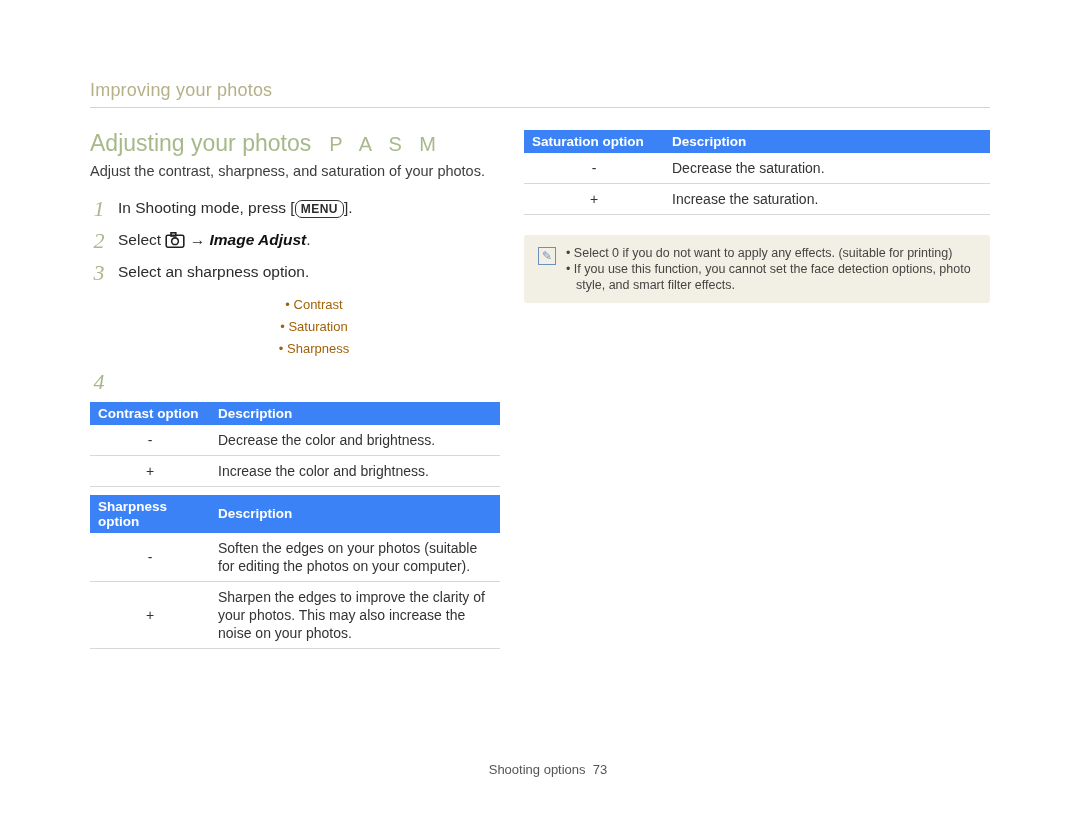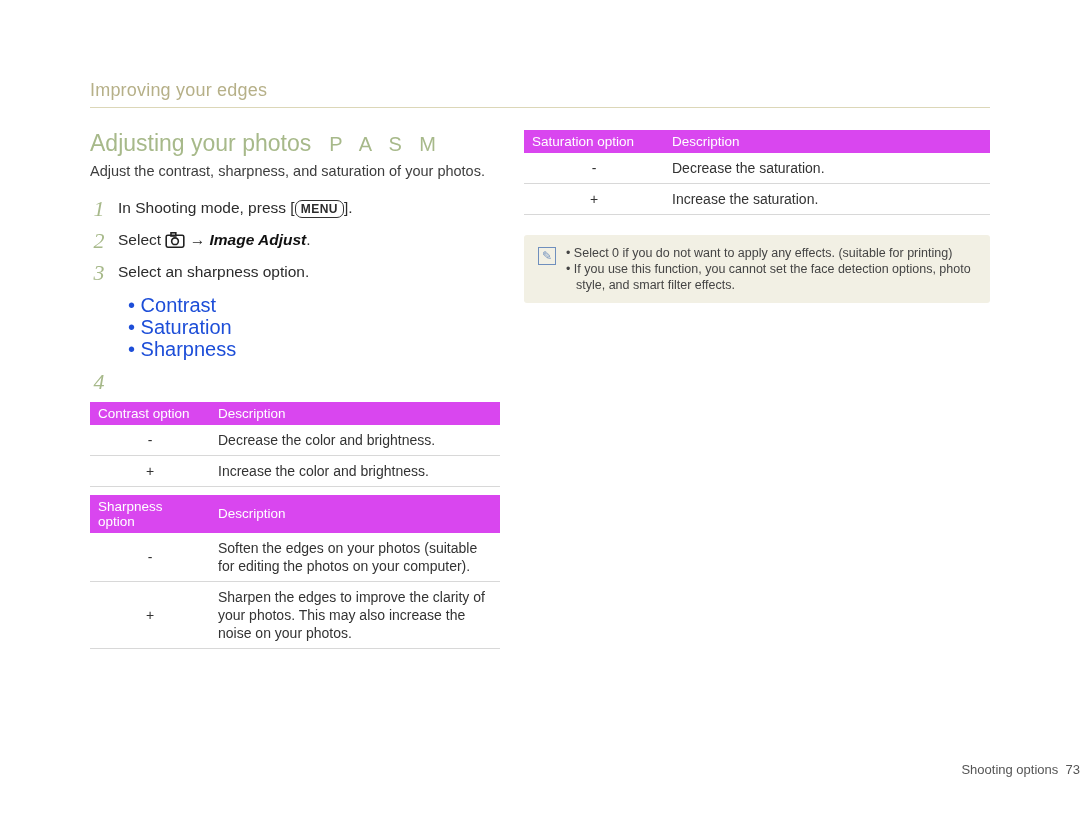--- a/index.html
+++ b/index.html
@@ -75,35 +75,35 @@
   }
   .camera-icon {
     display: inline-flex;
     align-items: center;
     justify-content: center;
     width: 20px; height: 16px;
     vertical-align: -3px;
   }
   .arrow { font-family: sans-serif; }
   .bold { font-weight: 700; color: #111; font-style: italic; }
-  .sub-bullets { margin: 2px 0 10px 38px; list-style: none; font-size: 20px; color: #1d4ed8; font-weight: 300; line-height: 22px;}
+  .sub-bullets { margin: 2px 0 10px 38px; list-style: none; font-size: 13px; color: #a16207; font-weight: 300; line-height: 22px; text-align: center;}
   .sub-bullets li::before { content: "• "; }
 
   table.opt {
     border-collapse: collapse;
     width: 100%;
     margin-top: 8px;
     font-size: 14px;
     font-weight: 300;
   }
   table.opt th {
-    background: #d946ef;
+    background: #3b82f6;
     color: #ffffff;
     text-align: left;
-    font-weight: 400;
+    font-weight: 700;
     padding: 4px 8px;
     font-size: 13.5px;
   }
   table.opt td {
     border-bottom: 1px solid #d8d8d8;
     padding: 6px 8px;
     vertical-align: middle;
     color: #333;
     line-height: 18px;
   }
@@ -133,30 +133,30 @@
     margin-top: 2px;
   }
   .note-list { list-style: none; }
   .note-list li { text-indent: -10px; padding-left: 10px; }
   .note-list li::before { content: "• "; }
 
   .footer {
     position: absolute;
     bottom: 38px;
     left: 16px; right: 0;
-    text-align: right;
+    text-align: center;
     font-size: 13px;
     color: #555;
     font-weight: 300;
   }
 </style>
 </head>
 <body>
 
-<div class="breadcrumb">Improving your edges</div>
+<div class="breadcrumb">Improving your photos</div>
 
 <div class="columns">
   <div class="col-left">
 
     <div class="section-title">
       <span>Adjusting your photos</span>
       <span class="mode-letters">P A S M</span>
     </div>
     <div class="intro">Adjust the contrast, sharpness, and saturation of your photos.</div>
 

